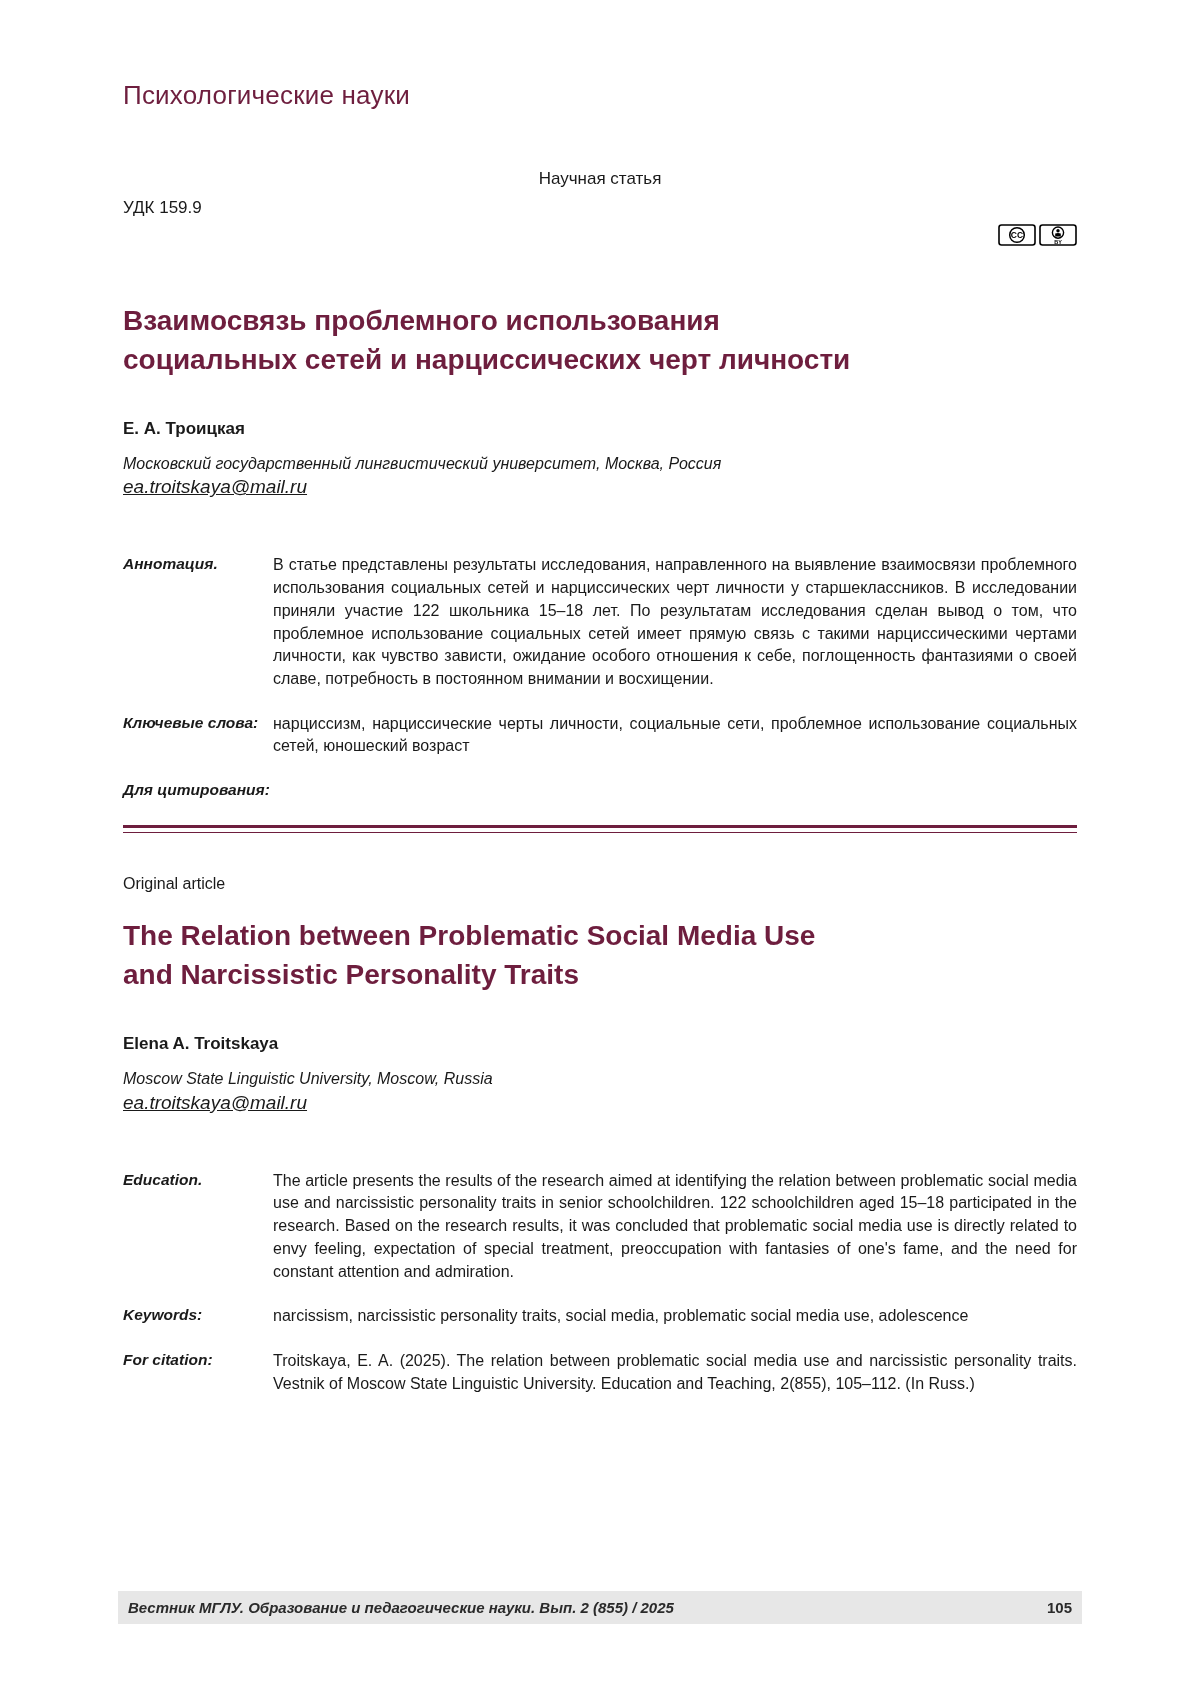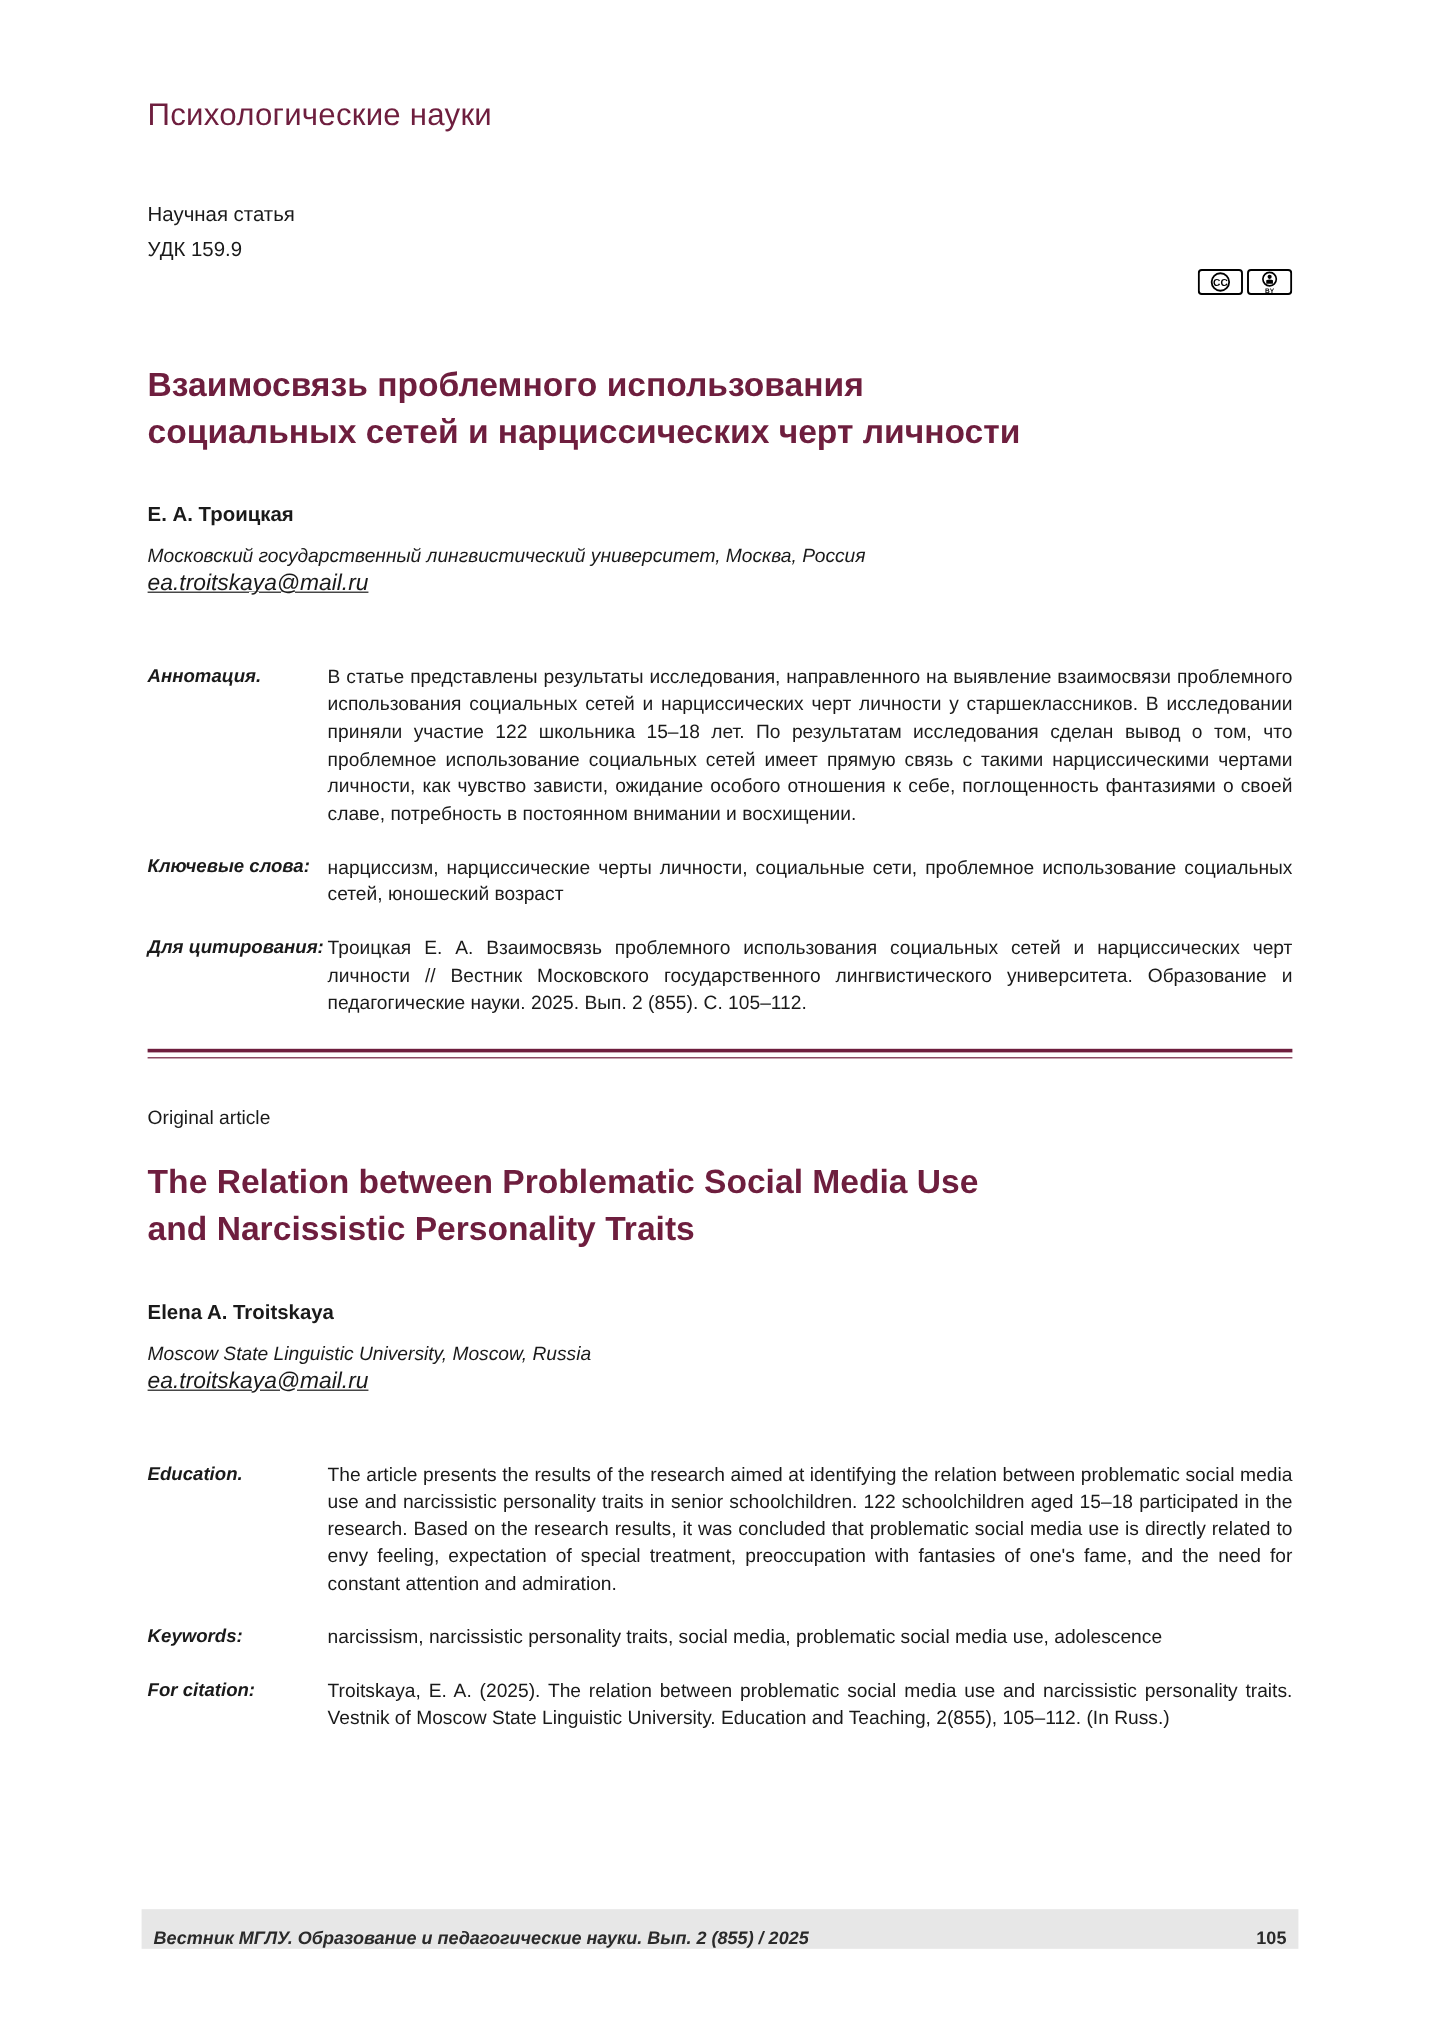--- a/index.html
+++ b/index.html
@@ -22,20 +22,21 @@
   .section-heading{
     margin:80px 0 0 0;
     font-size:26px;
     font-weight:500;
     color:var(--accent);
     letter-spacing:.2px;
   }
   .article-type-ru{
     margin-top:58px;
     font-size:17px;
+    text-align:center;
   }
   .udc{
     margin-top:9px;
     font-size:17px;
   }
   .license-row{
     display:flex;
     justify-content:flex-end;
     margin-top:4px;
     height:24px;
@@ -96,21 +97,21 @@
     font-size:16px;
   }
   .footer-bar{
     position:absolute;
     left:118px;
     right:118px;
     top:1591px;
     height:33px;
     background:#e7e7e7;
     display:flex;
-    align-items:flex-end;
+    align-items:center;
     justify-content:space-between;
     padding:0 10px 0 10px;
     box-sizing:border-box;
   }
   .footer-journal{
     font-size:15px;
     font-weight:700;
     font-style:italic;
     color:#2a2a2a;
   }
@@ -158,21 +159,20 @@
     <div class="block">
       <div class="label">Аннотация.</div>
       <div class="text">В статье представлены результаты исследования, направленного на выявление взаимосвязи проблемного использования социальных сетей и нарциссических черт личности у старшеклассников. В исследовании приняли участие 122 школьника 15–18 лет. По результатам исследования сделан вывод о том, что проблемное использование социальных сетей имеет прямую связь с такими нарциссическими чертами личности, как чувство зависти, ожидание особого отношения к себе, поглощенность фантазиями о своей славе, потребность в постоянном внимании и восхищении.</div>
     </div>
     <div class="block">
       <div class="label">Ключевые слова:</div>
       <div class="text">нарциссизм, нарциссические черты личности, социальные сети, проблемное использование социальных сетей, юношеский возраст</div>
     </div>
     <div class="block">
       <div class="label">Для цитирования:</div>
-      <div class="text">Троицкая Е. А. Взаимосвязь проблемного использования социальных сетей и нарциссических черт личности // Вестник Московского государственного лингвистического университета. Образование и педагогические науки. 2025. Вып. 2 (855). С. 105–112.</div>
     </div>
   </div>
 
   <div class="double-rule"></div>
 
   <div class="article-type-en">Original article</div>
 
   <h2 class="title title-en">The Relation between Problematic Social Media Use
 and Narcissistic Personality Traits</h2>
 

